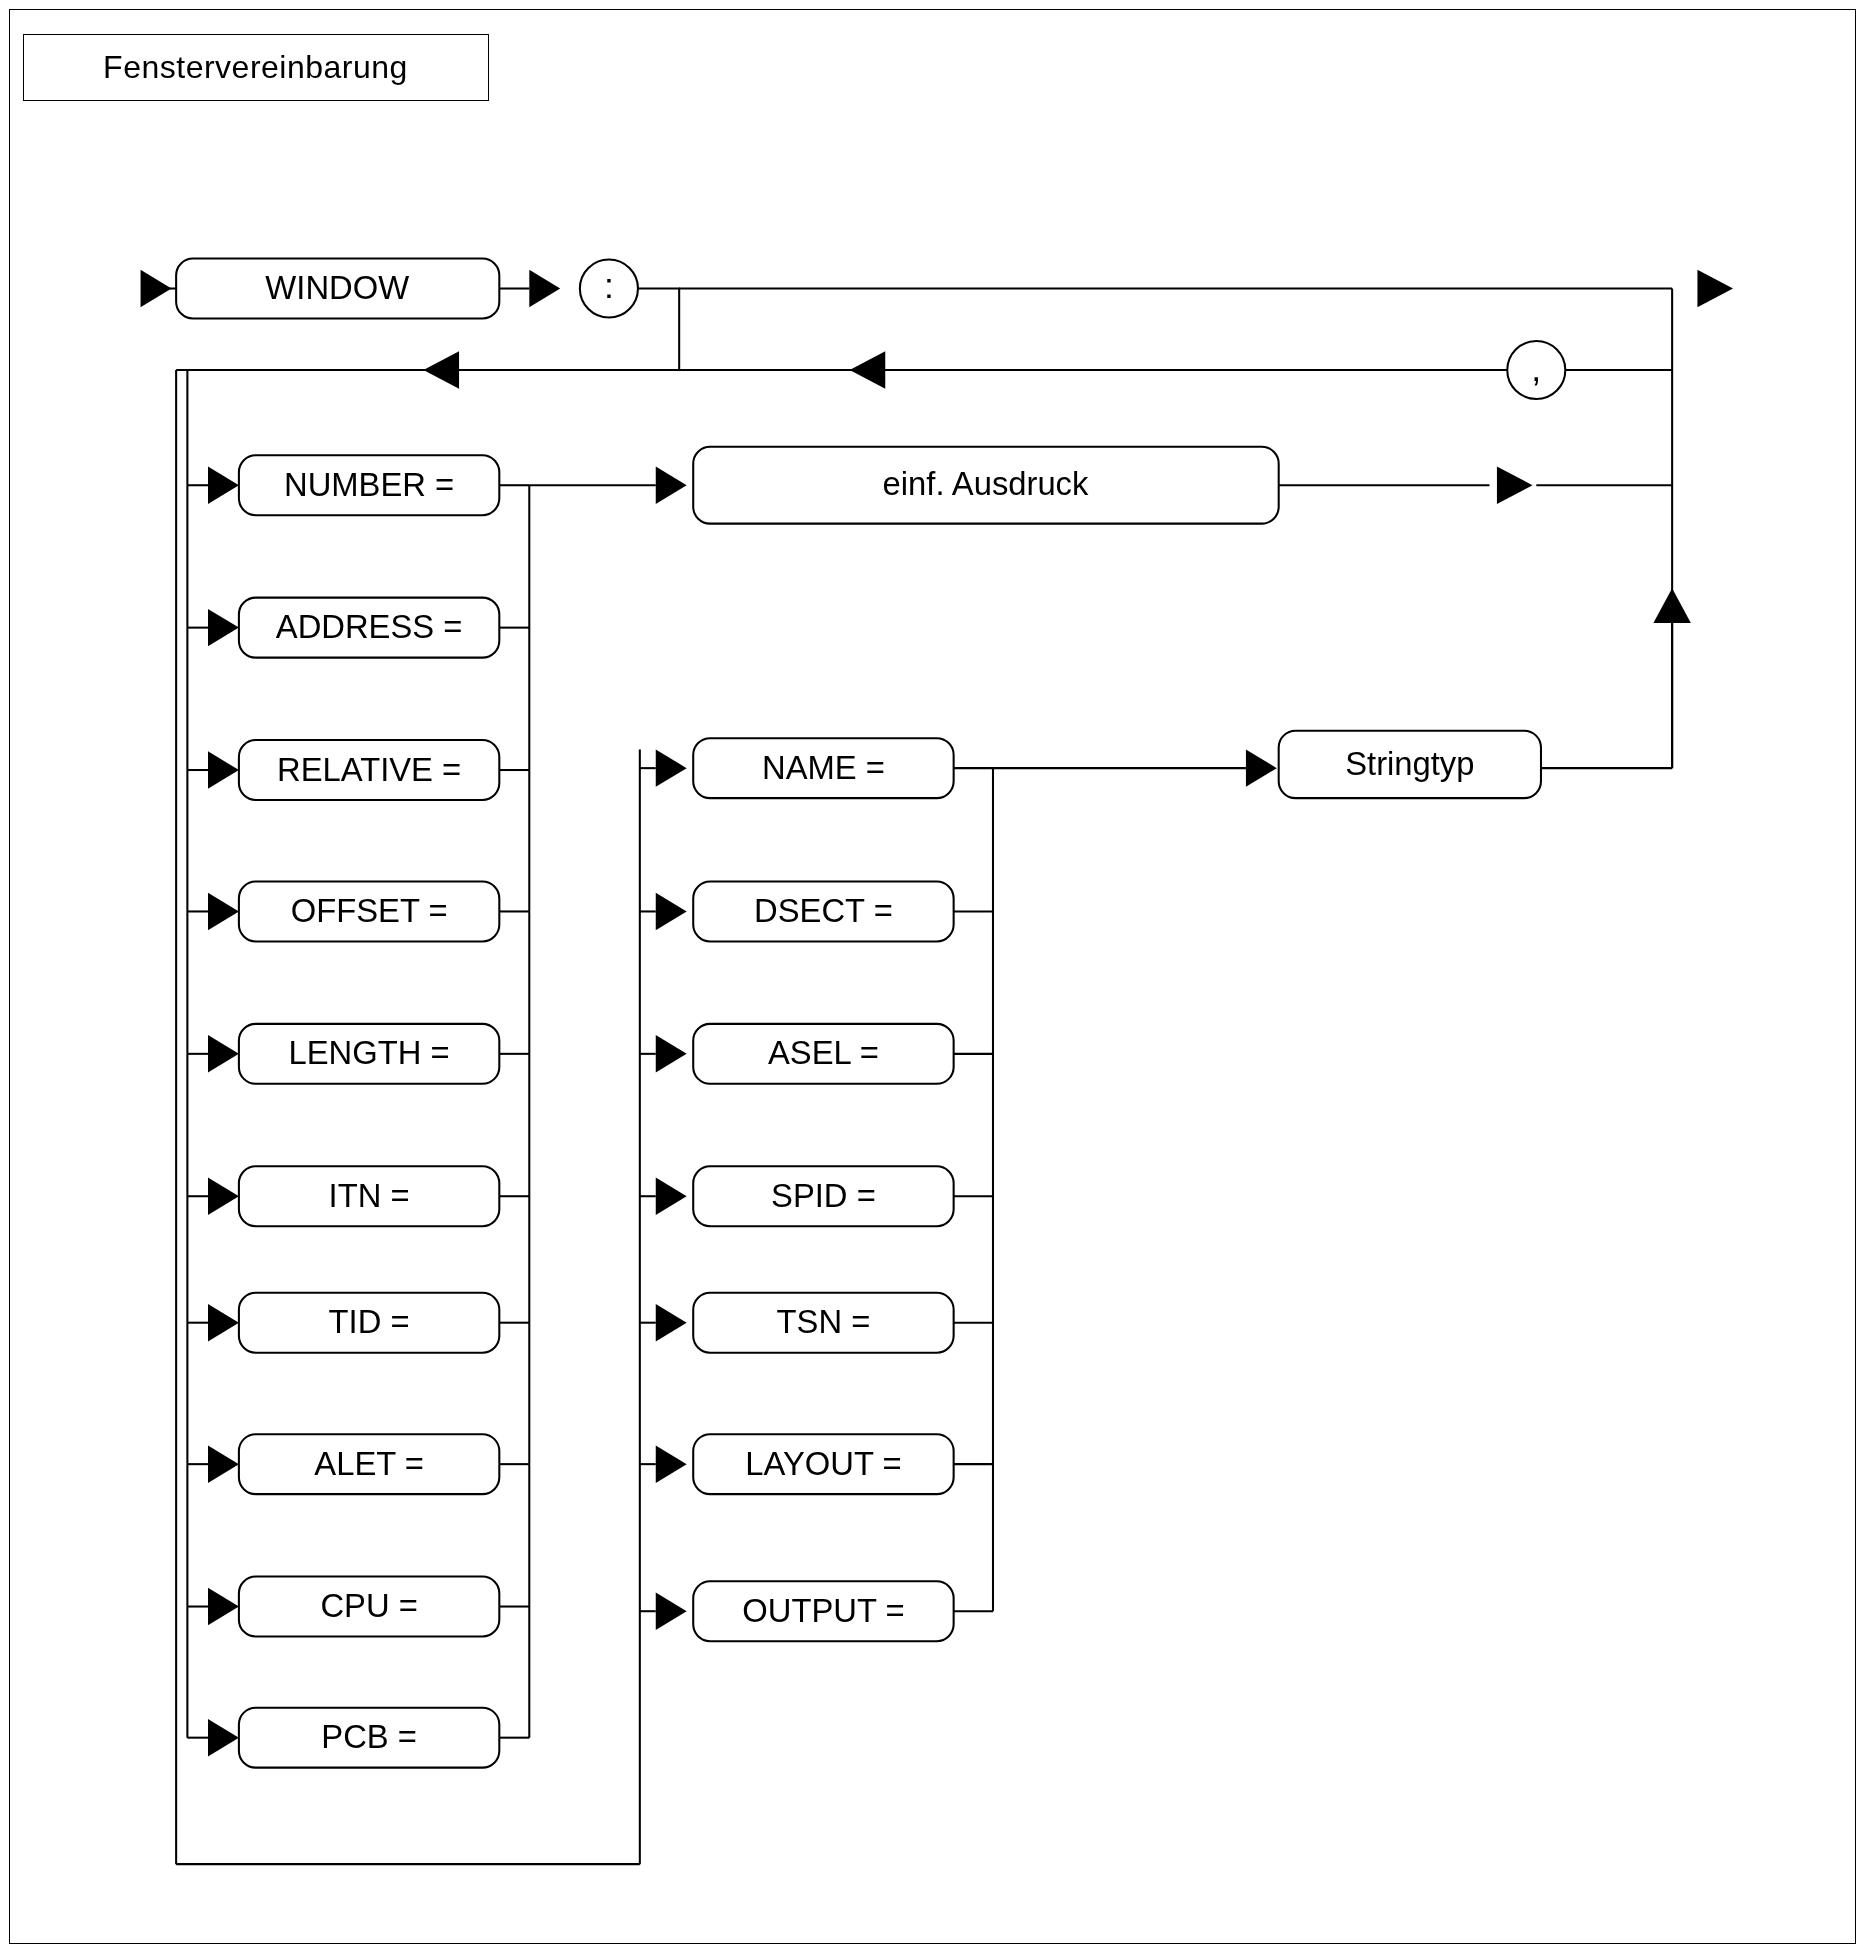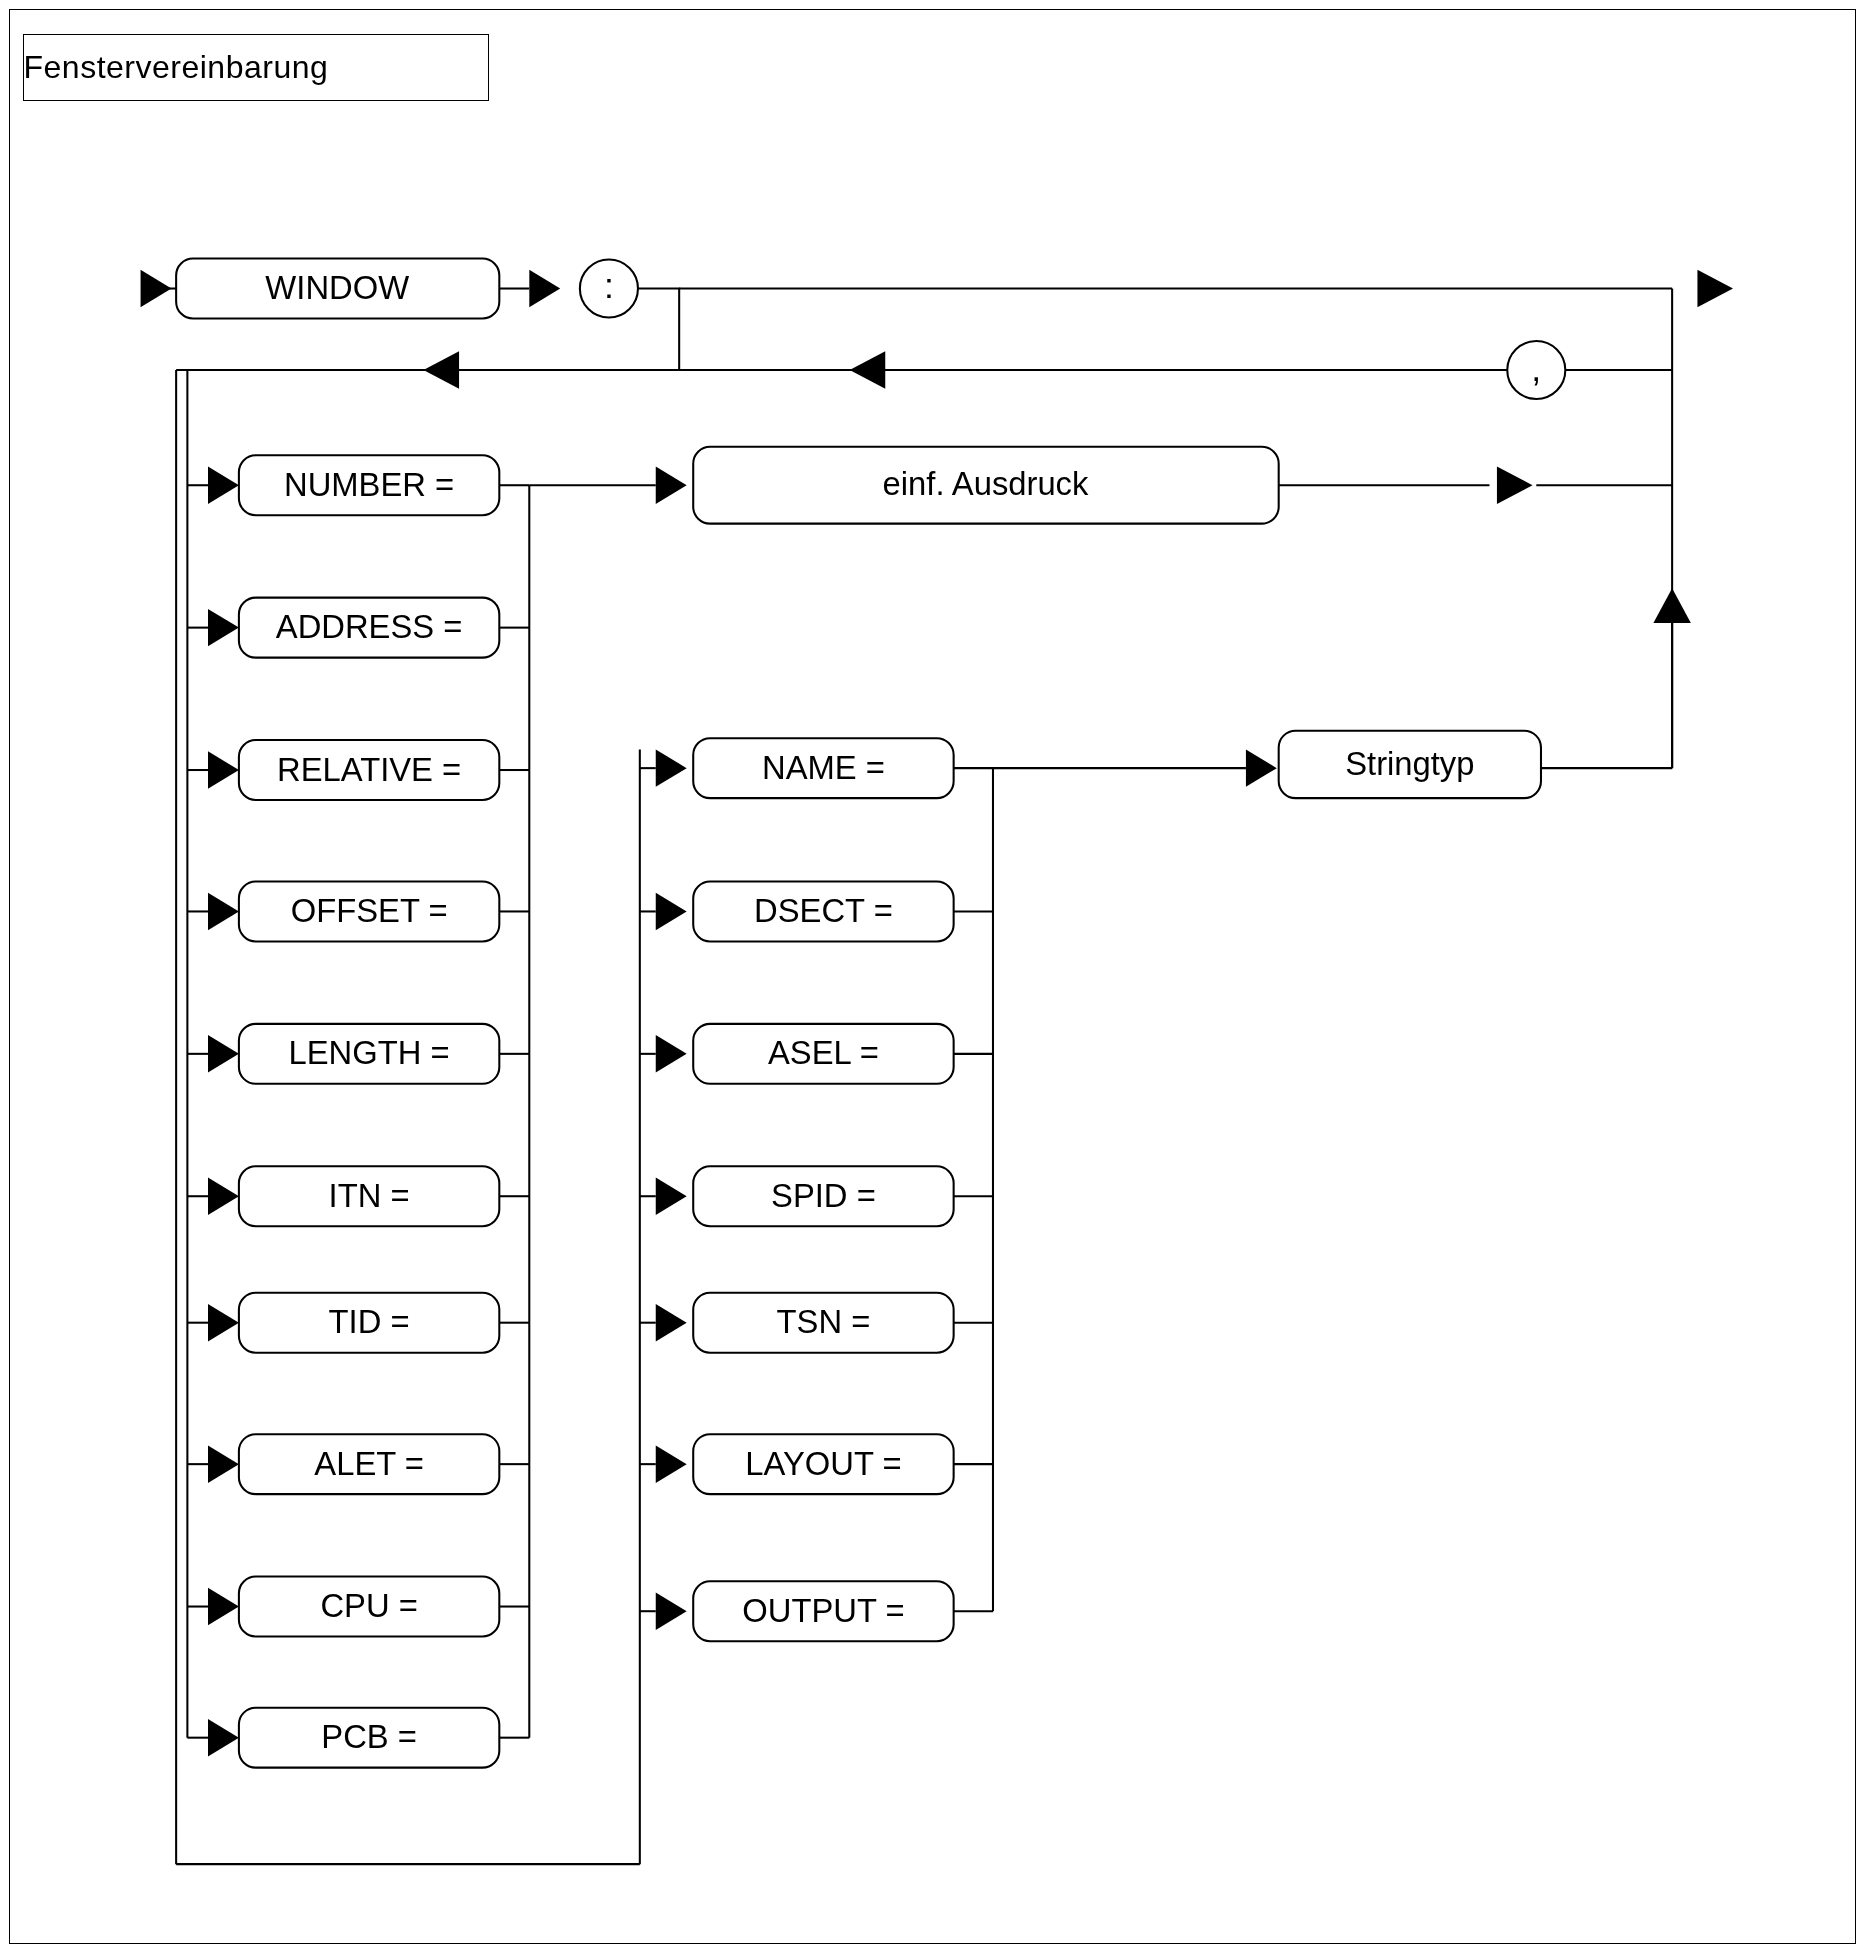--- a/index.html
+++ b/index.html
@@ -29,20 +29,21 @@
     position: absolute;
     left: 22.5px;
     top: 34px;
     width: 466px;
     height: 67px;
     border: 1.9px solid #000000;
     box-sizing: border-box;
     background: #ffffff;
     display: flex;
     align-items: center;
+    justify-content: center;
   }
   #title-box .title-text {
     font-size: 32px;
     color: #000000;
     letter-spacing: 0.5px;
   }
   svg#diagram {
     position: absolute;
     left: 0;
     top: 0;

